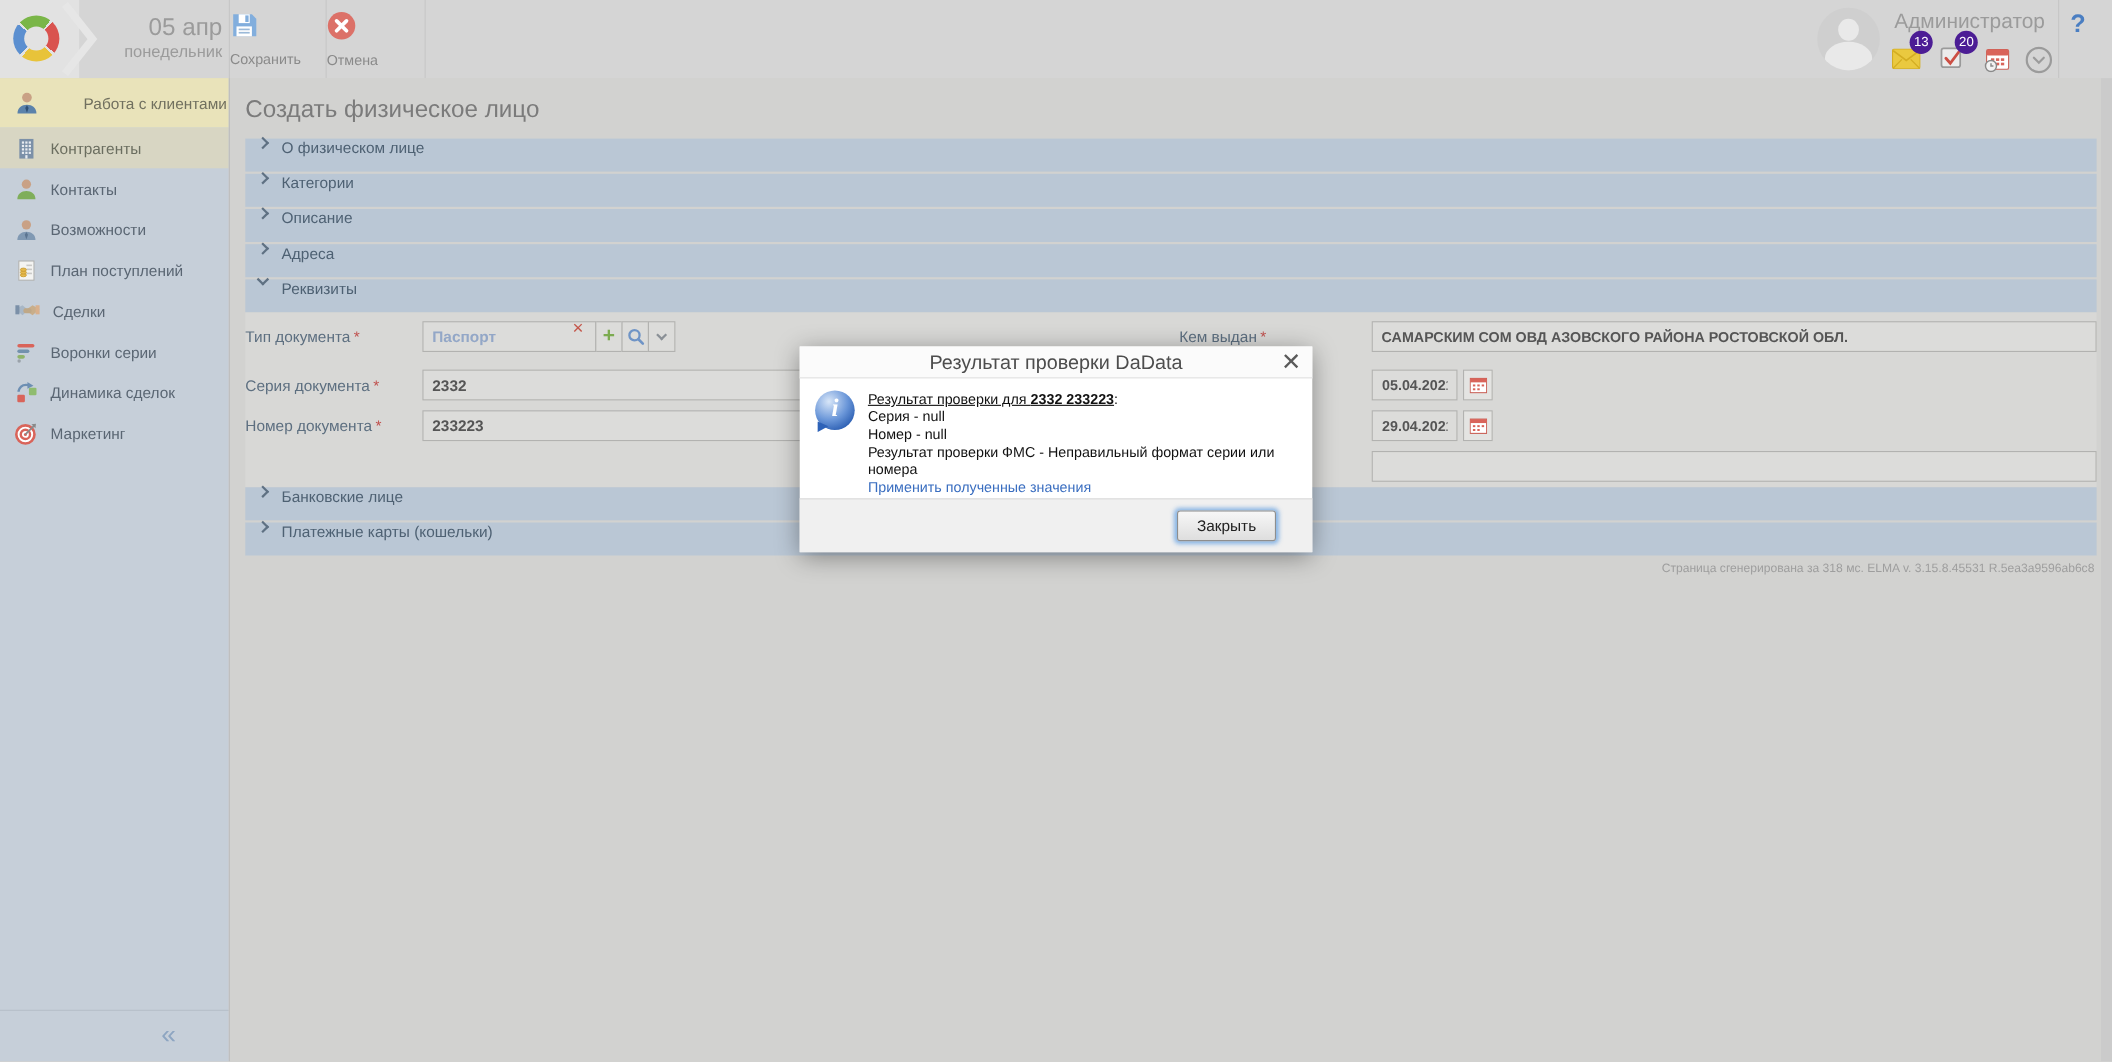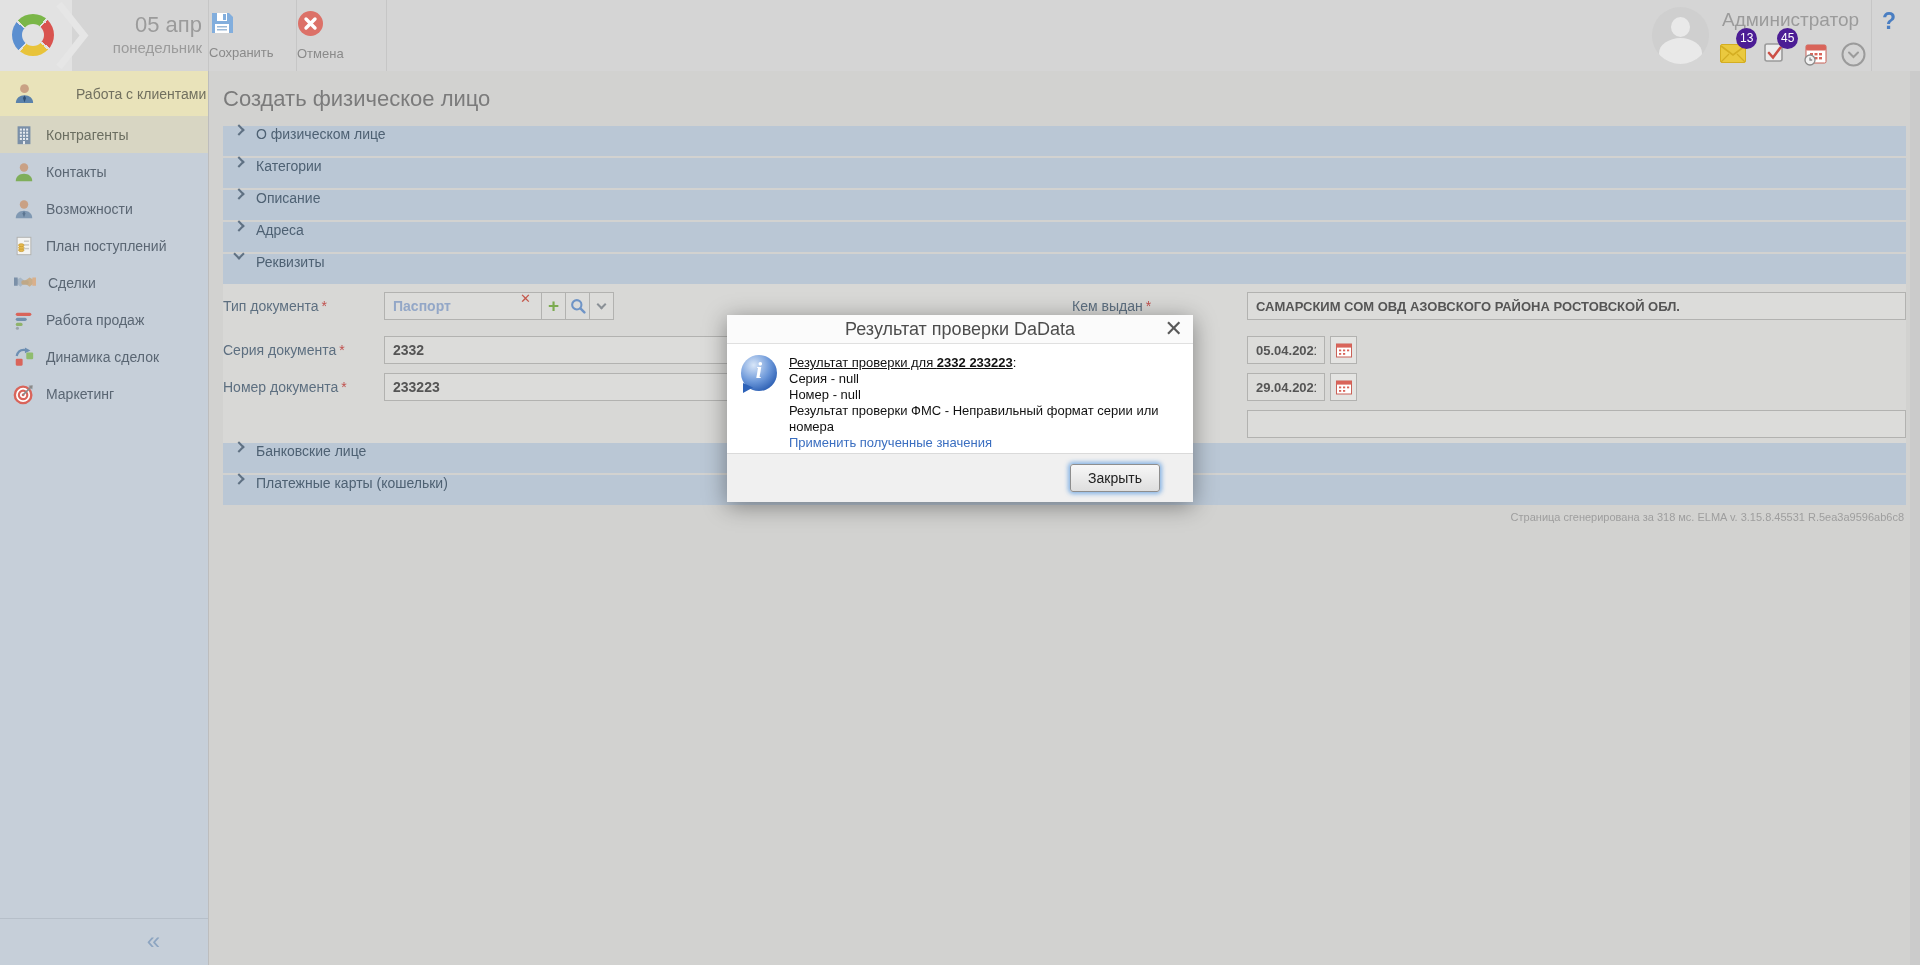--- a/index.html
+++ b/index.html
@@ -134,21 +134,21 @@
       <rect x="0.5" y="0.5" width="25" height="18" rx="1.5" fill="#eac93f" stroke="#d4ae22"></rect>
       <path d="M1 2 L13 11 L25 2" fill="none" stroke="#d4ae22" stroke-width="1.6"></path>
       <path d="M1 18 L9 10 M25 18 L17 10" fill="none" stroke="#d4ae22" stroke-width="1.2"></path>
     </svg>
     <div class="badge" style="left:1736px;top:28px">13</div>
 
     <svg class="hdr-ic" style="left:1763px;top:41px" width="23" height="23" viewBox="0 0 23 23">
       <rect x="2" y="3" width="17" height="17" rx="2" fill="#ececec" stroke="#9a9a9a" stroke-width="1.6"></rect>
       <path d="M6 12 L10 16.5 L17.5 6.5" fill="none" stroke="#cc4f45" stroke-width="2.6" stroke-linecap="round"></path>
     </svg>
-    <div class="badge" style="left:1777px;top:28px">45</div>
+    <div class="badge" style="left:1777px;top:28px">20</div>
 
     <svg class="hdr-ic" style="left:1803px;top:43px" width="25" height="23" viewBox="0 0 25 23">
       <rect x="3" y="2" width="20" height="18" rx="1.5" fill="#fff" stroke="#c96157"></rect>
       <rect x="3" y="2" width="20" height="5.5" rx="1.5" fill="#d9645a"></rect>
       <g fill="#d9645a">
         <rect x="7" y="10" width="3" height="2.4"></rect>
           <rect x="11.5" y="10" width="3" height="2.4"></rect>
           <rect x="16" y="10" width="3" height="2.4"></rect>
         <rect x="11.5" y="14" width="3" height="2.4"></rect>
           <rect x="16" y="14" width="3" height="2.4"></rect>
@@ -235,21 +235,21 @@
       </svg>
       <span class="sb-label">Сделки</span>
     </div>
     <div class="sb-item">
       <svg width="22" height="22" viewBox="0 0 24 24">
         <rect x="3" y="4" width="17" height="3.6" rx="1.8" fill="#d9645a"></rect>
         <rect x="3" y="9.5" width="12" height="3.6" rx="1.8" fill="#7391ad"></rect>
         <rect x="3" y="15" width="7.5" height="3.6" rx="1.8" fill="#8fb36a"></rect>
         <circle cx="4.8" cy="21" r="1.7" fill="#9aa2aa"></circle>
       </svg>
-      <span class="sb-label">Работа продаж</span>
+      <span class="sb-label">Воронки серии</span>
     </div>
     <div class="sb-item">
       <svg width="22" height="22" viewBox="0 0 24 24">
         <path d="M4 11 Q6 3 14 4.5" fill="none" stroke="#6d8fb3" stroke-width="2.4"></path>
         <path d="M13 1.5 L19 5 L13 8 Z" fill="#6d8fb3"></path>
         <rect x="14.5" y="7" width="7.5" height="7.5" rx="1.2" fill="#8fbc6f"></rect>
         <rect x="3" y="14" width="7.5" height="7.5" rx="1.2" fill="#d9645a"></rect>
       </svg>
       <span class="sb-label">Динамика сделок</span>
     </div>

